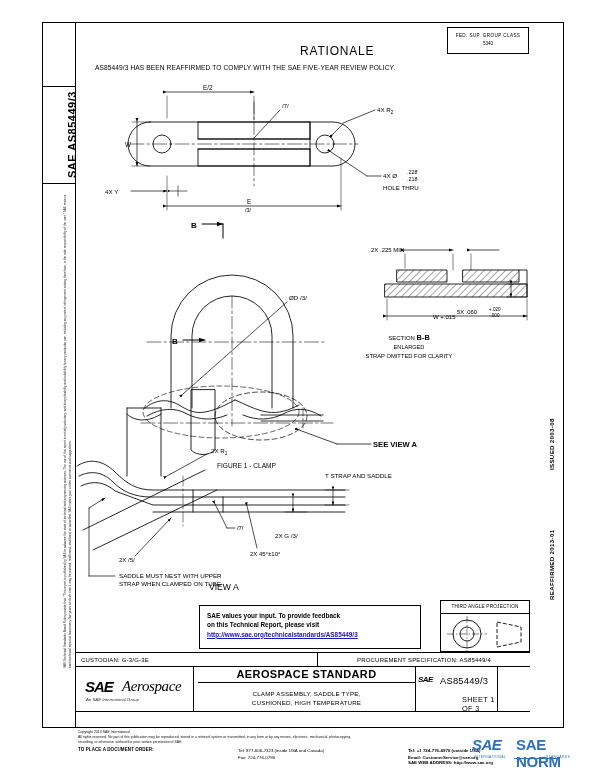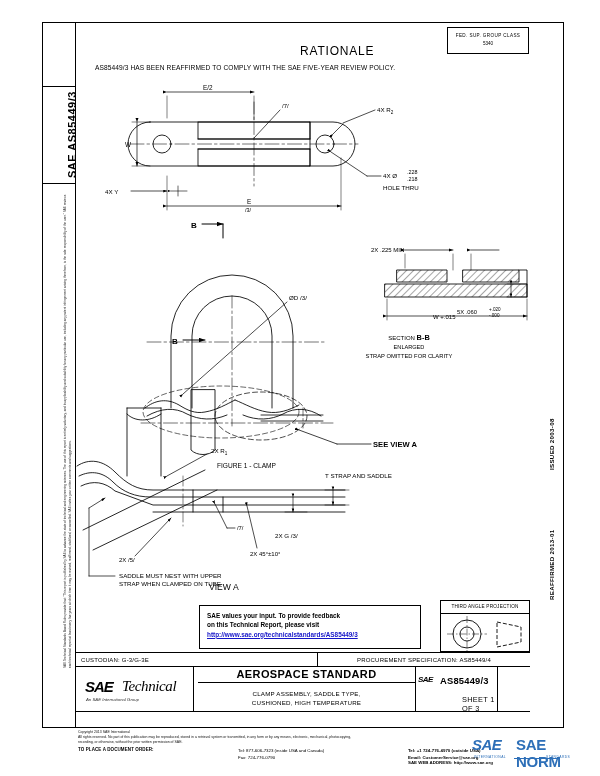--- a/index.html
+++ b/index.html
@@ -54,21 +54,21 @@
   .aero-mark{position:absolute;left:47px;top:11px;font-size:15px;font-style:italic;letter-spacing:-.4px;font-family:"Liberation Serif",serif;}
   .grp-mark{position:absolute;left:11px;top:30px;font-size:4.3px;font-style:italic;color:#333;}
 
   .tb-mid{position:absolute;left:123px;top:0;width:218px;height:100%;border-right:1.2px solid #000;box-sizing:border-box;}
   .tb-as{height:15px;border-bottom:1.2px solid #000;text-align:center;font-size:11px;font-weight:bold;line-height:15px;letter-spacing:.4px;}
   .tb-desc{padding-top:6px;text-align:center;font-size:6.2px;line-height:9px;letter-spacing:.2px;}
 
   .tb-num{position:absolute;left:337px;top:0;width:86px;height:100%;border-right:1.2px solid #000;box-sizing:border-box;}
   .tb-num-top{position:relative;height:24px;}
   .tb-sae-sm{position:absolute;left:6px;top:8px;font-size:8px;font-weight:bold;font-style:italic;letter-spacing:-.6px;}
-  .tb-numtxt{position:absolute;left:28px;top:8px;font-size:9.4px;font-weight:bold;letter-spacing:.2px;}
+  .tb-numtxt{position:absolute;left:28px;top:8px;font-size:9.4px;font-weight:normal;letter-spacing:.2px;}
   .tb-sheet{position:absolute;left:6px;top:28px;font-size:7.4px;letter-spacing:.3px;padding-left:44px;}
   .tb-blank{position:absolute;left:423px;top:0;width:32px;height:100%;box-sizing:border-box;}
 
   
   .foot{position:absolute;left:78px;top:730px;width:500px;}
   .f-copy{font-size:3.5px;line-height:5px;color:#111;}
   .f-grid{position:relative;margin-top:2px;height:18px;}
   .f-order{position:absolute;left:0;top:0;font-size:4.5px;font-weight:bold;letter-spacing:.1px;}
   .f-c2{position:absolute;left:160px;top:0;font-size:4.4px;line-height:7px;}
   .f-c3{position:absolute;left:330px;top:0;font-size:4.4px;line-height:7px;font-weight:bold;}
@@ -321,21 +321,21 @@
 
   <div class="tb">
     <div class="tb-row1">
       <div class="tb-cust">CUSTODIAN: G-3/G-3E</div>
       <div class="tb-proc">PROCUREMENT SPECIFICATION: AS85449/4</div>
     </div>
 
     <div class="tb-row2">
       <div class="tb-logo">
         <span class="sae-mark">SAE</span>
-        <span class="aero-mark">Technical</span>
+        <span class="aero-mark">Aerospace</span>
         <span class="grp-mark">An SAE International Group</span>
       </div>
 
       <div class="tb-mid">
         <div class="tb-as">AEROSPACE STANDARD</div>
         <div class="tb-desc">
           <div>CLAMP ASSEMBLY, SADDLE TYPE,</div>
           <div>CUSHIONED, HIGH TEMPERATURE</div>
         </div>
       </div>

